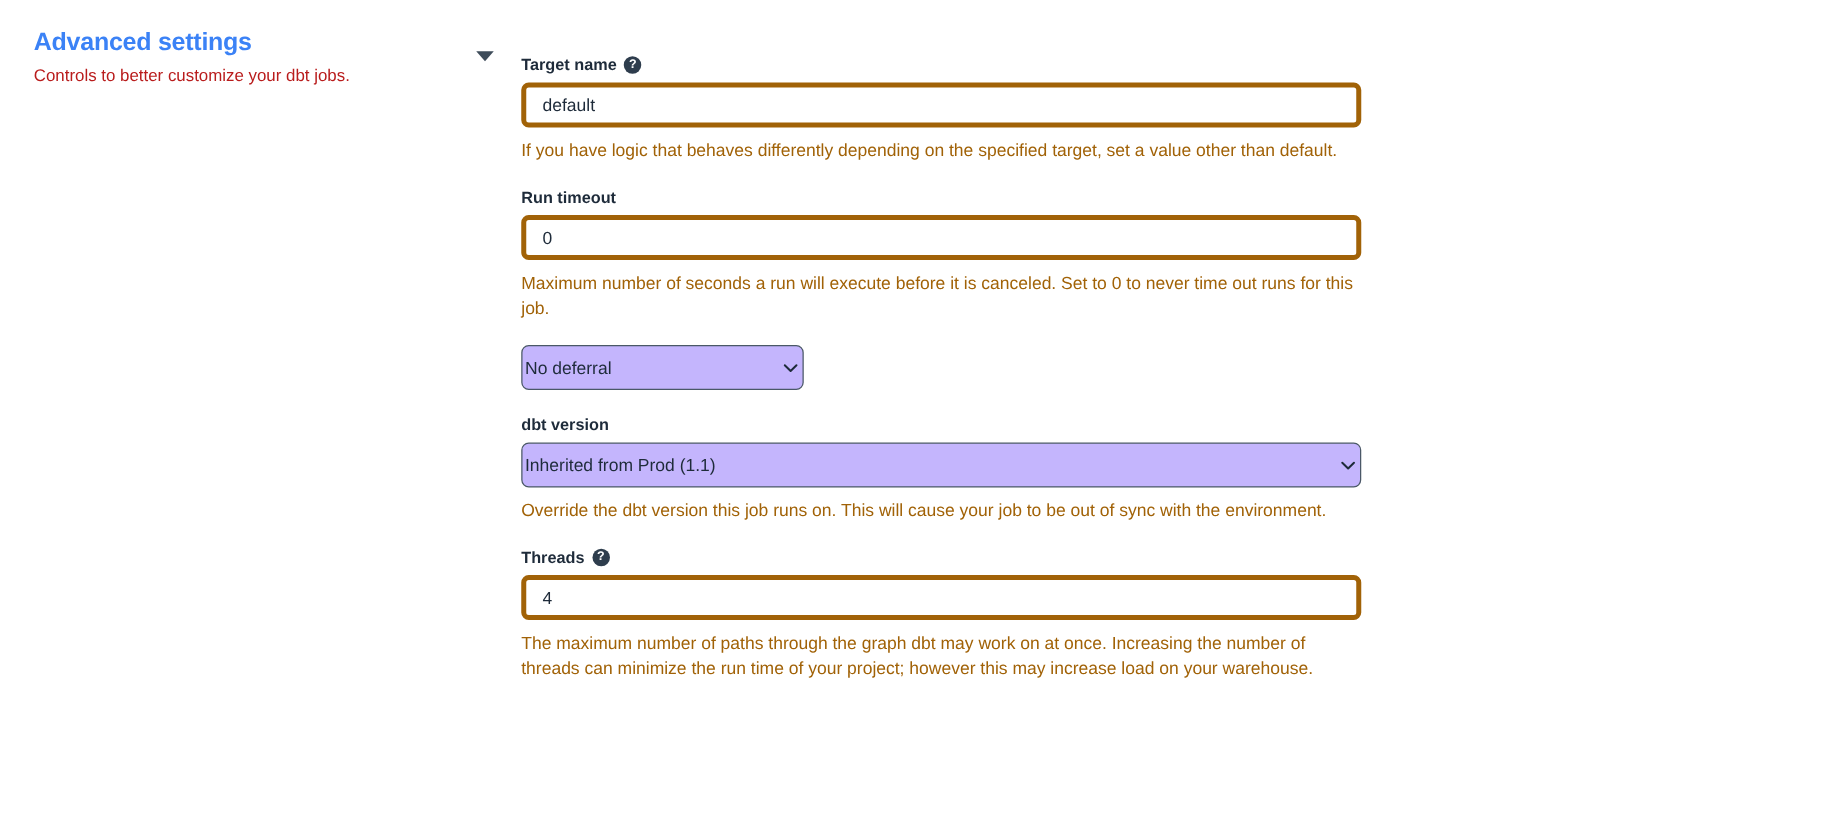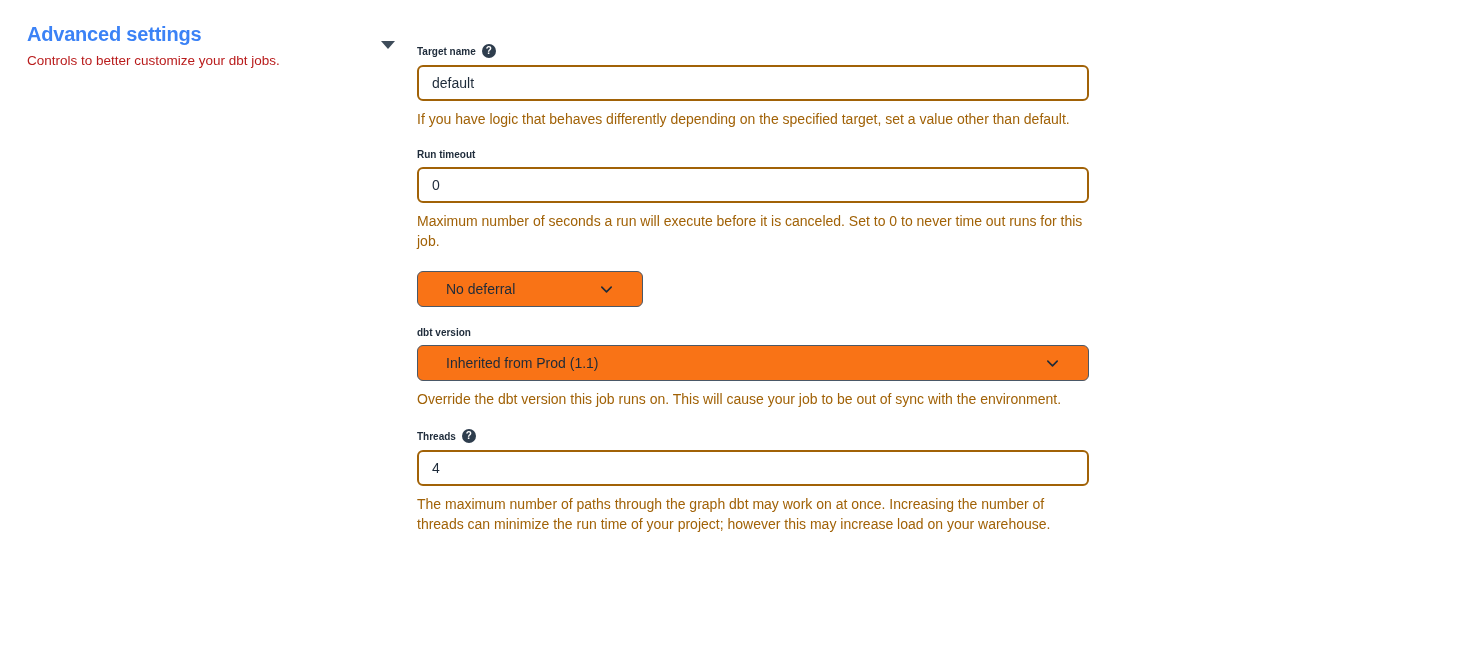--- a/index.html
+++ b/index.html
@@ -79,55 +79,55 @@
   }
   
   .field { margin-top: 20px; max-width: 672px; }
   .field-label-row {
     display: flex;
     align-items: center;
     gap: 6px;
     margin-bottom: 7px;
   }
   .field-label {
-    font-size: 10px;
+    font-size: 13px;
     font-weight: 700;
     color: #1e2b3a;
   }
   .help-icon {
     width: 14px; height: 14px;
     border-radius: 50%;
     background: #2e3d4d;
     color: #ffffff;
     font-size: 10px;
     font-weight: 700;
     line-height: 14px;
     text-align: center;
     display: inline-block;
     cursor: pointer;
     user-select: none;
   }
   .text-input {
     width: 672px;
     height: 36px;
-    border: 2px solid #a16207;
+    border: 4px solid #a16207;
     border-radius: 6px;
     padding: 0 13px;
     font-family: "Liberation Sans", sans-serif;
     font-size: 14px;
     color: #1e2b3a;
     background: #ffffff;
     outline: none;
   }
   .select-box {
     height: 36px;
     border: 1px solid #4a5867;
     border-radius: 6px;
-    padding: 0 28px;
-    background: #f97316;
+    padding: 0 2px;
+    background: #c4b5fd;
     display: flex;
     align-items: center;
     justify-content: space-between;
     font-size: 14px;
     color: #1e2b3a;
     cursor: pointer;
     width: 672px;
   }
   .select-box.narrow { width: 226px; }
   .chevron-svg { flex-shrink: 0; }

